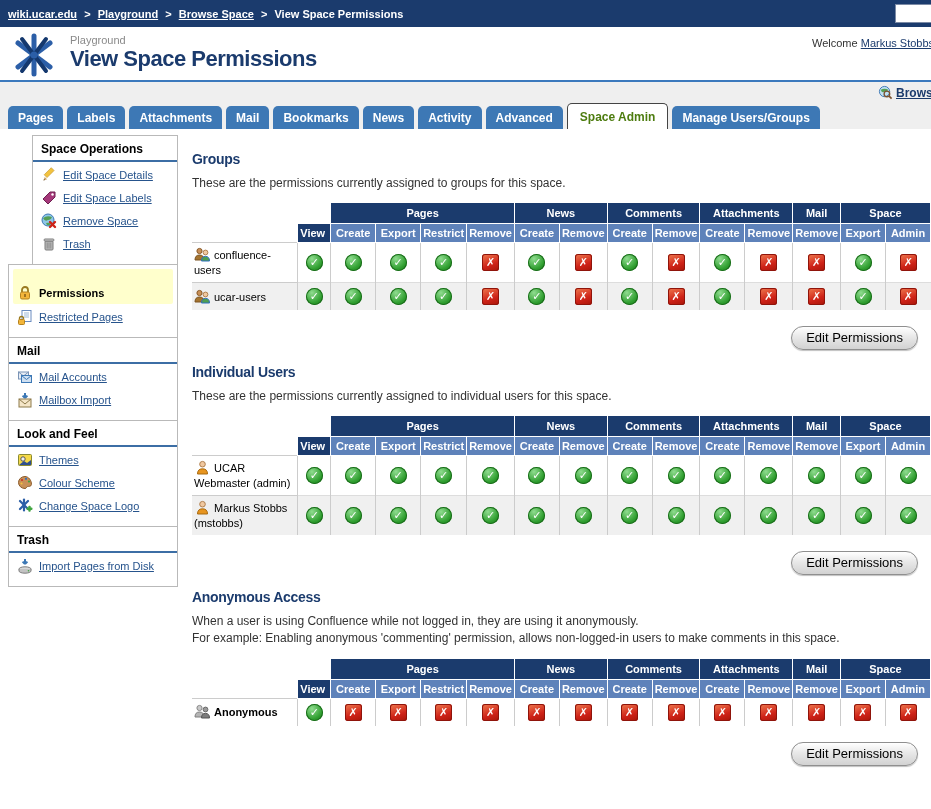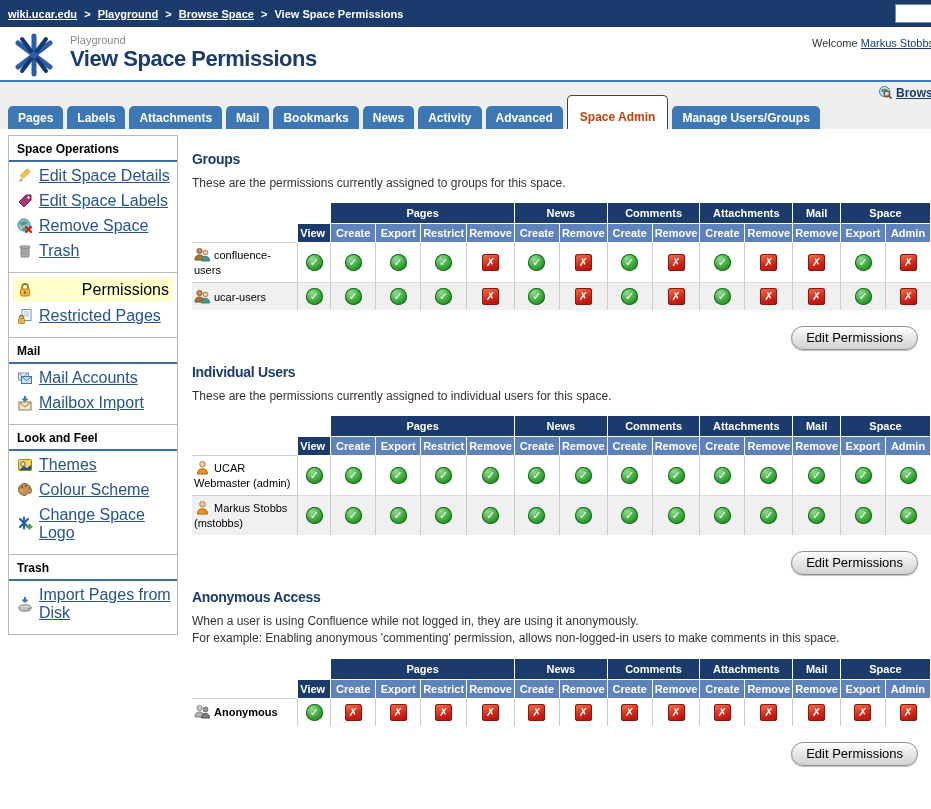--- a/index.html
+++ b/index.html
@@ -23,31 +23,31 @@
   .page-title { font-size:22px; font-weight:bold; color:#1b3b6d; letter-spacing:-0.5px; }
   .welcome { position:absolute; top:10px; left:812px; font-size:11px; color:#333; white-space:nowrap; }
   .welcome a { color:#1b3b6d; text-decoration:underline; cursor:pointer; }
 
   
   .tabband { background:#efefef; border-top:2px solid #3b79bd; height:49px; position:relative; }
   .browse-link { position:absolute; top:3px; left:878px; font-size:12px; white-space:nowrap; display:flex; align-items:center; gap:3px; }
   .browse-link a { color:#1b3b6d; text-decoration:underline; font-weight:bold; cursor:pointer; }
   .tabs { position:absolute; left:8px; bottom:0; display:flex; gap:4px; align-items:flex-end; }
   .tab { background:#3d78b5; color:#fff; font-size:12px; font-weight:bold; padding:5px 10px 4px; border-radius:5px 5px 0 0; cursor:pointer; white-space:nowrap; }
-  .tab.active { background:#fff; color:#c2410c; border:1px solid #444; border-bottom:none; padding:14px 12px 5px; }
+  .tab.active { background:#fff; color:#4d7c0f; border:1px solid #444; border-bottom:none; padding:6px 12px 5px; }
 
   
   .content { display:flex; align-items:flex-start; }
   .sidebar { width:170px; margin:6px 0 0 8px; flex:none; }
   .side-section { border:1px solid #b9b9b9; background:#fff; margin-top:-1px; padding-bottom:10px; }
-  .side-section:first-child { margin-top:0; }
+  .side-section:first-child { margin-top:0;margin-left:24px; }
   .side-title { font-size:12px; font-weight:bold; color:#000; padding:6px 8px 4px; border-bottom:2px solid #3c6ea5; }
-  .side-item { display:flex; align-items:center; gap:6px; padding:5px 6px 2px 8px; font-size:16px; }
+  .side-item { display:flex; align-items:center; gap:6px; padding:5px 6px 2px 8px; font-size:11px; }
   .side-item a { color:#26538c; text-decoration:underline; cursor:pointer; }
-  .side-item.active { background:#ffffcc; margin:4px 4px 0; padding:4px 4px 3px; border-radius:2px; font-weight:normal; color:#000;justify-content:space-between; }
+  .side-item.active { background:#ffffcc; margin:4px 4px 0; padding:16px 4px 3px; border-radius:2px; font-weight:bold; color:#000; }
   .side-item .ico { width:16px; height:16px; flex:none; }
 
   .main { flex:1; padding:8px 0 0 14px; }
   h2.sec-title { font-size:14px; font-weight:bold; color:#1b3b6d; margin:14px 0 8px; letter-spacing:-0.3px; }
   .sec-desc { font-size:12px; color:#333; margin-bottom:10px; line-height:1.45; }
 
   
   table.perm { border-collapse:collapse; margin-top:4px; }
   table.perm th, table.perm td { font-size:11px; }
   th.grp { background:#1b3b6d; color:#fff; font-size:12px; font-weight:bold; padding:4px 2px; border:1px solid #fff; text-align:center; }

